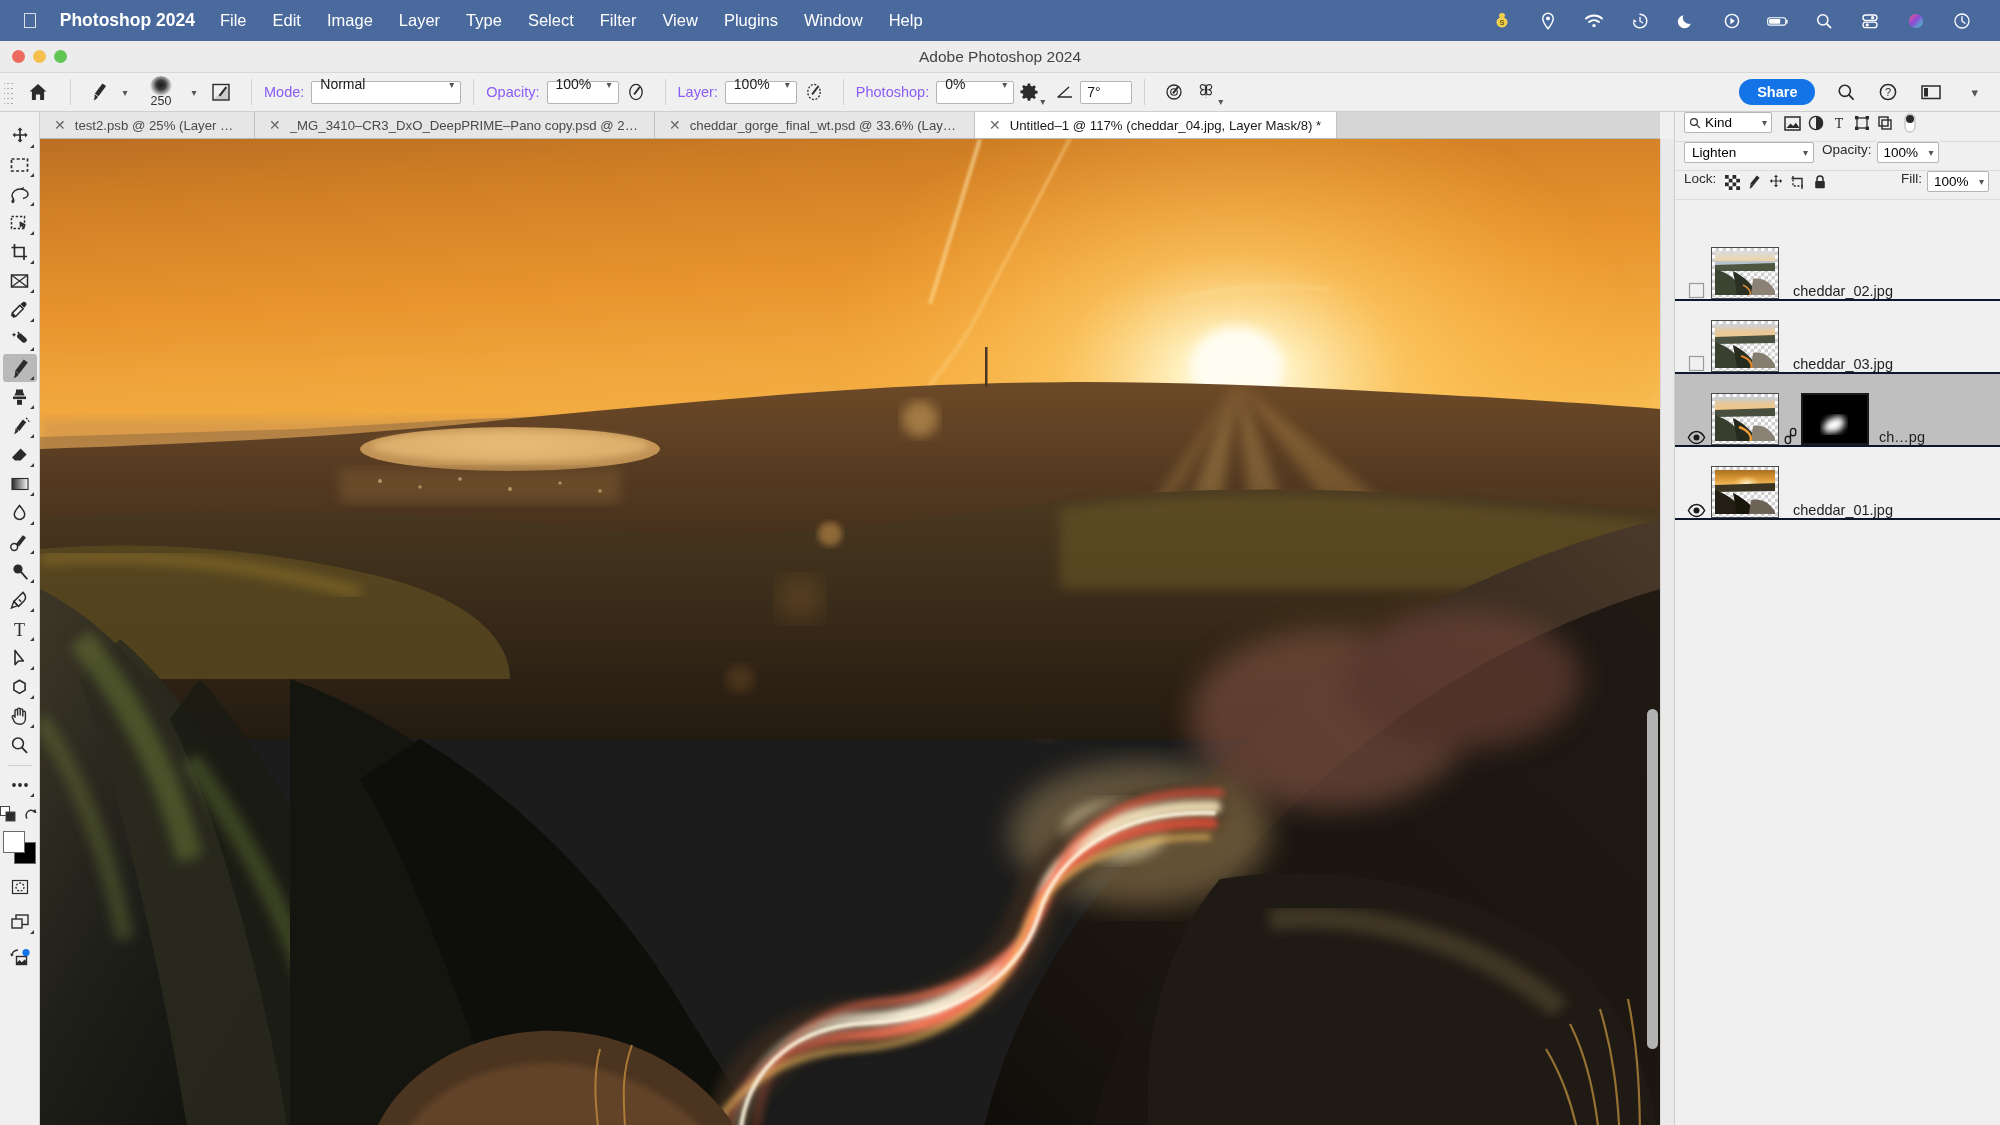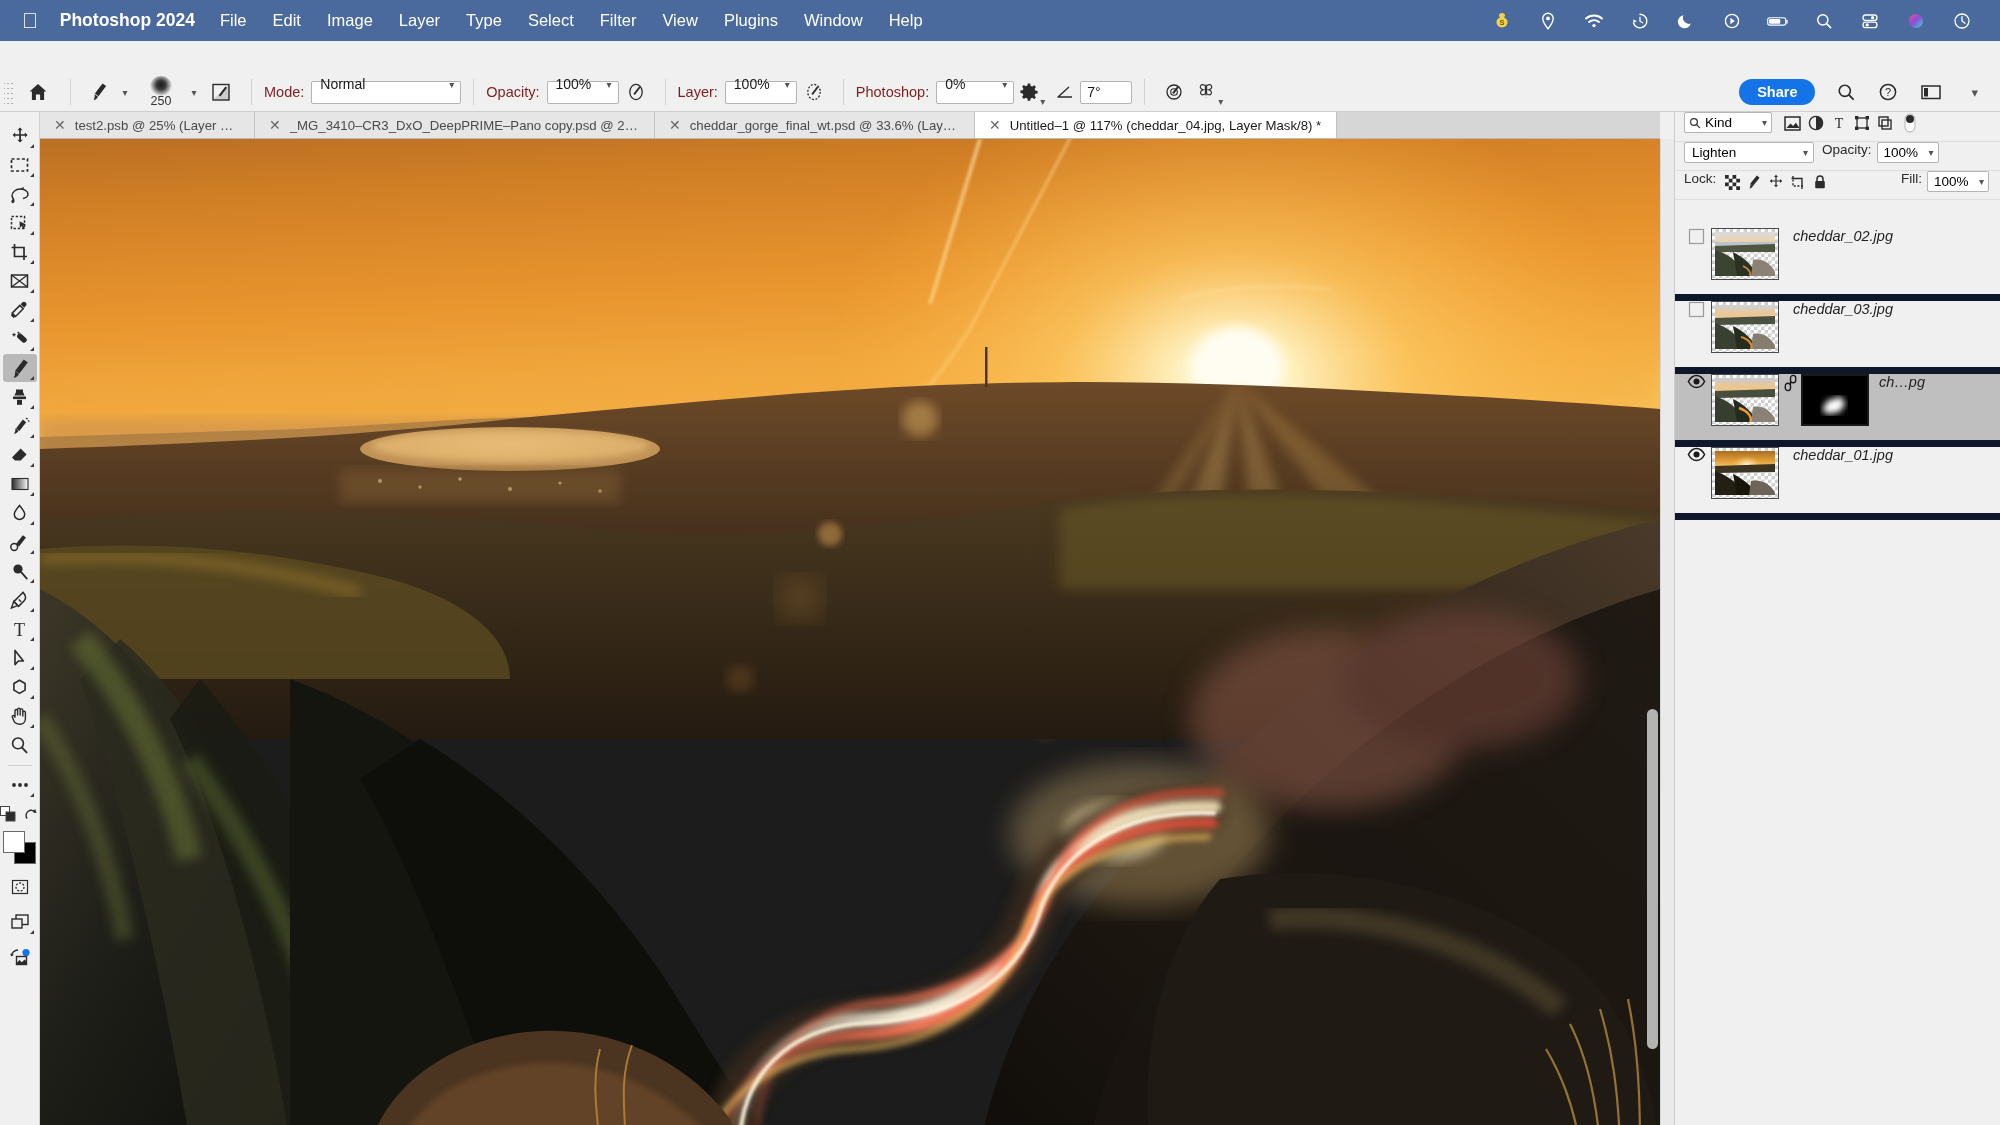--- a/index.html
+++ b/index.html
@@ -39,21 +39,21 @@
   #optionsbar {
     position: absolute; left: 0; top: 32px; width: 2000px; height: 39px;
     background: #f0f0f0; border-bottom: 1px solid #cfcfcf;
     display: flex; align-items: center; font-size: 14.5px; color: #252525;
   }
   .grip { width: 10px; height: 26px; margin-left: 4px; margin-right: 4px;
     background-image: radial-gradient(circle, #a8a8a8 1px, transparent 1.1px);
     background-size: 4px 5px; background-position: 2px 2px; opacity: .9; }
   .obsep { width: 1px; height: 26px; background: #d2d2d2; margin: 0 12px; }
   .ob-ic { display:flex; align-items:center; justify-content:center; height: 30px; }
-  .ob-lab { margin-right: 7px; color: #7f1d1d; }
+  .ob-lab { margin-right: 7px; color: #8b5cf6; }
   .ob-field {
     background: #fff; border: 1px solid #b4b4b4; border-radius: 2px;
     height: 23px; display: flex; align-items: center; padding: 0 6px;
     font-size: 14px; color: #1a1a1a;
   }
   .ob-sel {
     background: #fff; border: 1px solid #b4b4b4; border-radius: 2px;
     height: 23px; display: flex; align-items: center; justify-content: space-between;
     padding: 0 6px 16px 8px; font-size: 14px; color: #1a1a1a;
   }
@@ -114,22 +114,22 @@
   .kind-ic { width: 23px; height: 22px; display:flex; align-items:center; justify-content:center; }
   .blend-sel { background:#fff; border:1px solid #b4b4b4; border-radius:2px; height:21px; width:130px;
     display:flex; align-items:center; justify-content:space-between; padding:0 5px 0 7px; font-size: 13.5px; }
   .op-box { background:#fff; border:1px solid #b4b4b4; border-radius:2px; height:21px; width:62px;
     display:flex; align-items:center; justify-content:space-between; padding:0 4px 0 6px; font-size:13.5px; }
   .lbl { font-size: 13.5px; color: #2a2a2a; }
   .lock-ic { width: 22px; height: 22px; display:flex; align-items:center; justify-content:center; }
   
   #layerlist { position: absolute; left:0; right:0; top: 116px; bottom: 0; background: #f0f0f0; }
   .layer {
-    display: flex; align-items: flex-start; height: 73px;
-    border-bottom: 7px solid #0f172a; padding-left: 6px; position: relative; font-style: italic;
+    display: flex; align-items: flex-end; height: 73px;
+    border-bottom: 2px solid #0f172a; padding-left: 6px; position: relative;
   }
   .layer.selected { background: #bfbfbf; }
   .eyecell { width: 30px; display:flex; align-items:center; justify-content:center; }
   .thumb {
     width: 68px; height: 52px; border: 1px solid #4a4a4a;
     background-image: linear-gradient(45deg,#ccc 25%,transparent 25%,transparent 75%,#ccc 75%),
                       linear-gradient(45deg,#ccc 25%,#fff 25%,#fff 75%,#ccc 75%);
     background-size: 7px 7px; background-position: 0 0, 3.5px 3.5px;
     display:flex; align-items:center; justify-content:center; flex: none;
   }
@@ -230,20 +230,28 @@
       <svg width="20" height="20" viewBox="0 0 20 20">
           <circle cx="10" cy="10" r="7" fill="none" stroke="#fff" stroke-width="1.3"></circle>
           <path d="M10 5.6V10l3 2.2" stroke="#fff" stroke-width="1.3" fill="none" stroke-linecap="round"></path>
         </svg>
     </span>
   </div>
 </div>
 
 <div id="ps">
 
+  <div id="titlebar">
+    <div class="traffic">
+      <span class="tl r"></span>
+      <span class="tl y"></span>
+      <span class="tl g"></span>
+    </div>
+    <div class="doctitle">Adobe Photoshop 2024</div>
+  </div>
 
   <div id="optionsbar">
     <div class="grip"></div>
     <div class="ob-ic" style="width:40px">
       <svg width="22" height="22" viewBox="0 0 22 22">
           <path d="M11 3L2.6 10.6h2.3V19h4V13.4h4.2V19h4v-8.4h2.3z" fill="#2b2b2b"></path>
         </svg>
     </div>
     <div class="obsep"></div>
     <div class="ob-ic" style="width:34px">

